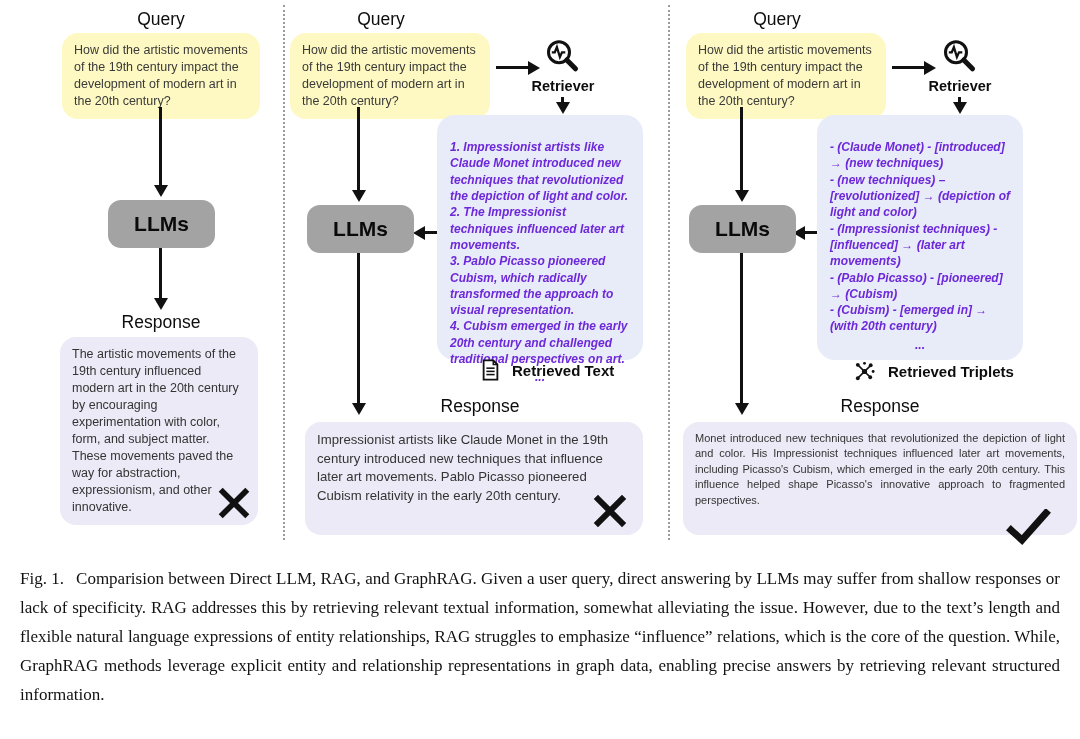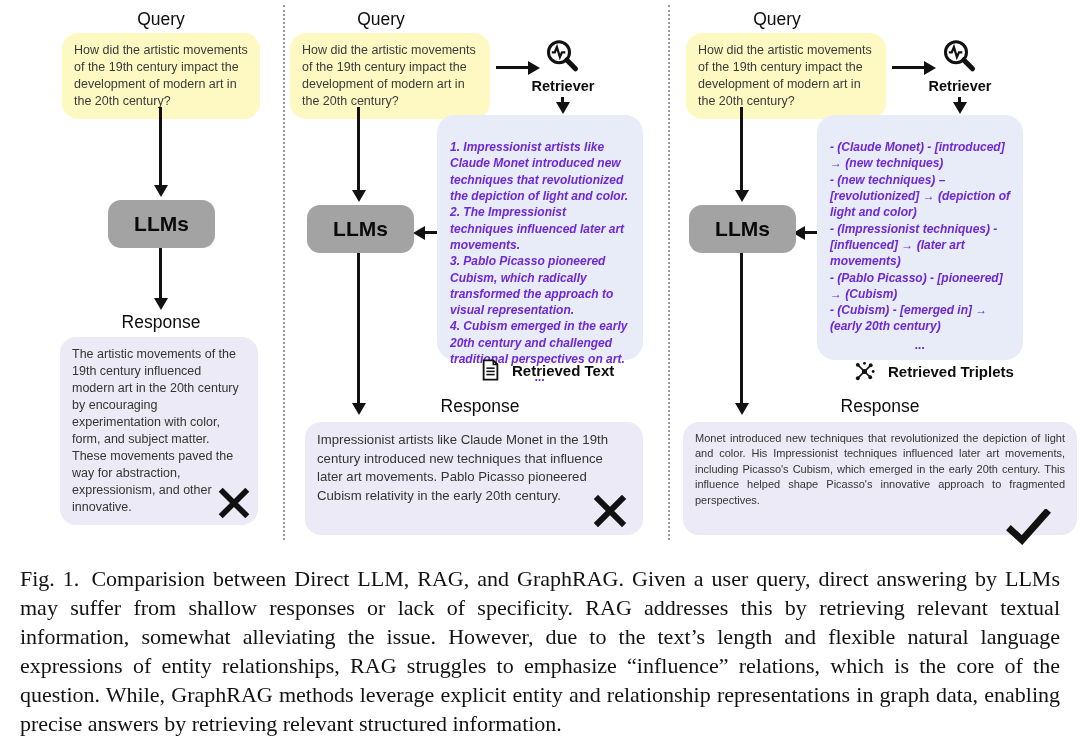--- a/index.html
+++ b/index.html
@@ -21,21 +21,21 @@
     border-top:7px solid transparent;border-bottom:7px solid transparent;border-left:12px solid #111;}
   .arr-hl{position:absolute;height:3px;background:#111;}
   .arr-hl::before{content:"";position:absolute;left:-11px;top:50%;transform:translateY(-50%);width:0;height:0;
     border-top:7px solid transparent;border-bottom:7px solid transparent;border-right:12px solid #111;}
   .divider{position:absolute;top:5px;height:535px;width:0;border-left:2px dotted #9b9b9b;}
   .iconlabel{position:absolute;display:flex;align-items:center;gap:12px;font-weight:bold;font-size:15px;color:#0d0d0d;}
   .sublabel{position:absolute;text-align:center;font-weight:bold;font-size:14.5px;color:#0d0d0d;}
   .mark{position:absolute;}
   .resptext{display:block;}
   .just{text-align:justify;}
-  #caption{padding:12px 20px 0 20px;font-family:"Liberation Serif",serif;font-size:22px;line-height:29px;color:#121212;text-align:justify;}
+  #caption{padding:12px 20px 0 20px;font-family:"Liberation Serif",serif;font-size:17px;line-height:29px;color:#121212;text-align:justify;}
   #caption .figlabel{margin-right:12px;}
 </style>
 </head>
 <body>
 
 <div id="diagram">
 
   <div class="ptitle" style="left:101px;top:9px;width:120px">Query</div>
   <div class="bubble query" style="left:62px;top:33px;width:198px;min-height:70px">
     <span>How did the artistic movements of the 19th century impact the development of modern art in the 20th century?</span>
@@ -106,21 +106,21 @@
     <path d="M5.2 9.5 h2 l1.4-3.4 2 6.6 1.4-3.2 h2.2" fill="none" stroke="#111" stroke-width="1.5"></path>
     <line x1="15.2" y1="14.7" x2="21" y2="20.5" stroke="#111" stroke-width="3.4" stroke-linecap="round"></line>
   </svg>
   <div class="sublabel" style="left:917px;top:78px;width:86px">Retriever</div>
   <div class="arr-v" style="left:958px;top:97px;height:6px"></div>
   <div class="retbox" style="left:817px;top:115px;width:206px;height:245px">
     <div class="item">- (Claude Monet) - [introduced] → (new techniques)</div>
     <div class="item">- (new techniques) – [revolutionized] → (depiction of light and color)</div>
     <div class="item">- (Impressionist techniques) - [influenced] → (later art movements)</div>
     <div class="item">- (Pablo Picasso) - [pioneered] → (Cubism)</div>
-    <div class="item">- (Cubism) - [emerged in] → (early 20th century)</div>
+    <div class="item">- (Cubism) - [emerged in] → (with 20th century)</div>
     <div class="dots">...</div>
   </div>
   <div class="arr-hl" style="left:804px;top:231px;width:13px"></div>
   <div class="arr-v" style="left:740px;top:107px;height:84px"></div>
   <div class="llmbox" style="left:689px;top:205px">LLMs</div>
   <div class="arr-v" style="left:740px;top:253px;height:151px"></div>
   <div class="iconlabel" style="left:853px;top:360px">
     <svg width="23" height="23" viewBox="0 0 24 24">
       <g stroke="#111" stroke-width="1.8">
         <line x1="12" y1="12" x2="5" y2="5"></line>

